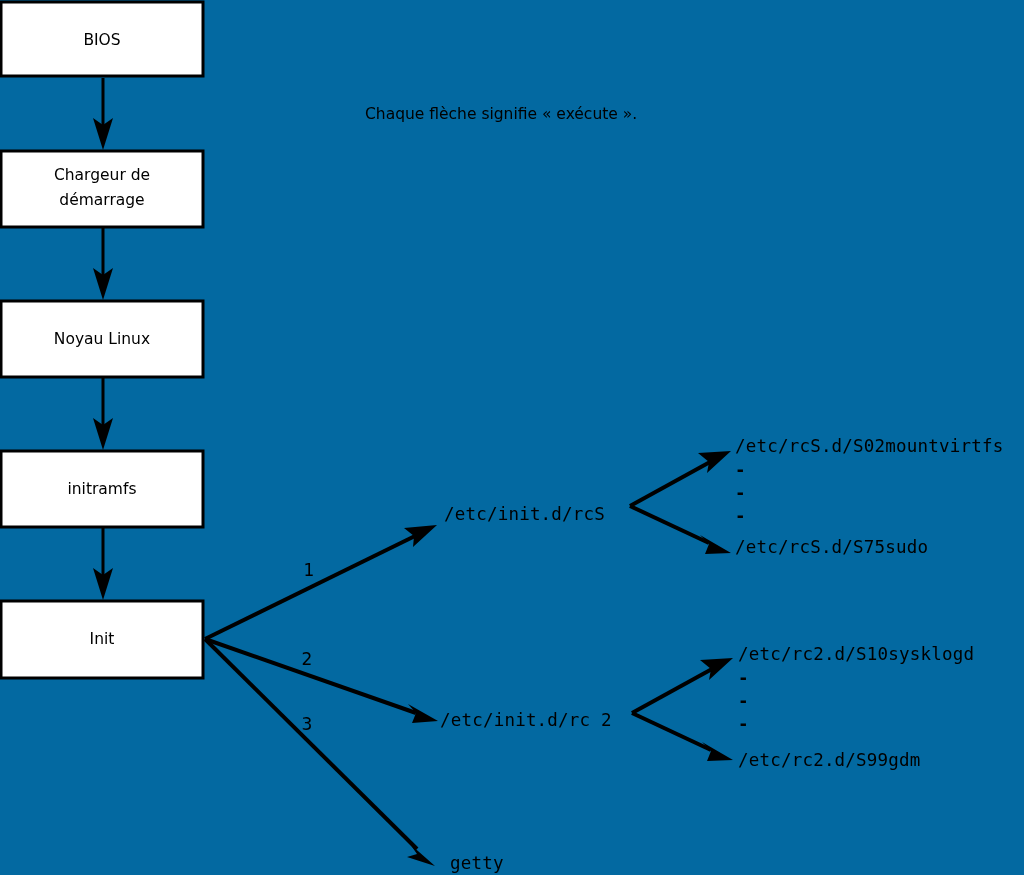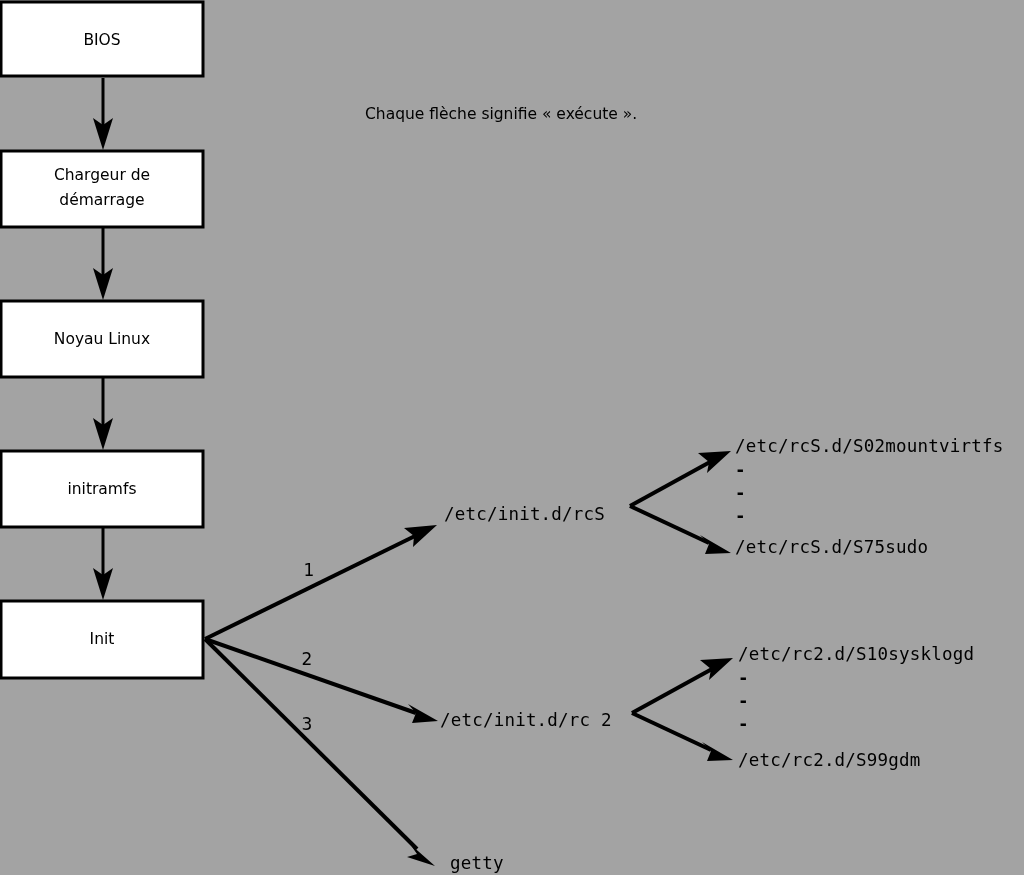--- a/index.html
+++ b/index.html
@@ -8,21 +8,21 @@
     padding: 0;
     background: #ffffff;
   }
   body {
     font-family: "DejaVu Sans", sans-serif;
   }
   #diagram-root {
     position: relative;
     width: 1024px;
     height: 875px;
-    background: #a3a3a3;
+    background: #0369a1;
     overflow: hidden;
   }
   #diagram-svg {
     position: absolute;
     left: 0;
     top: 0;
     width: 1024px;
     height: 875px;
   }
   .box-label {

